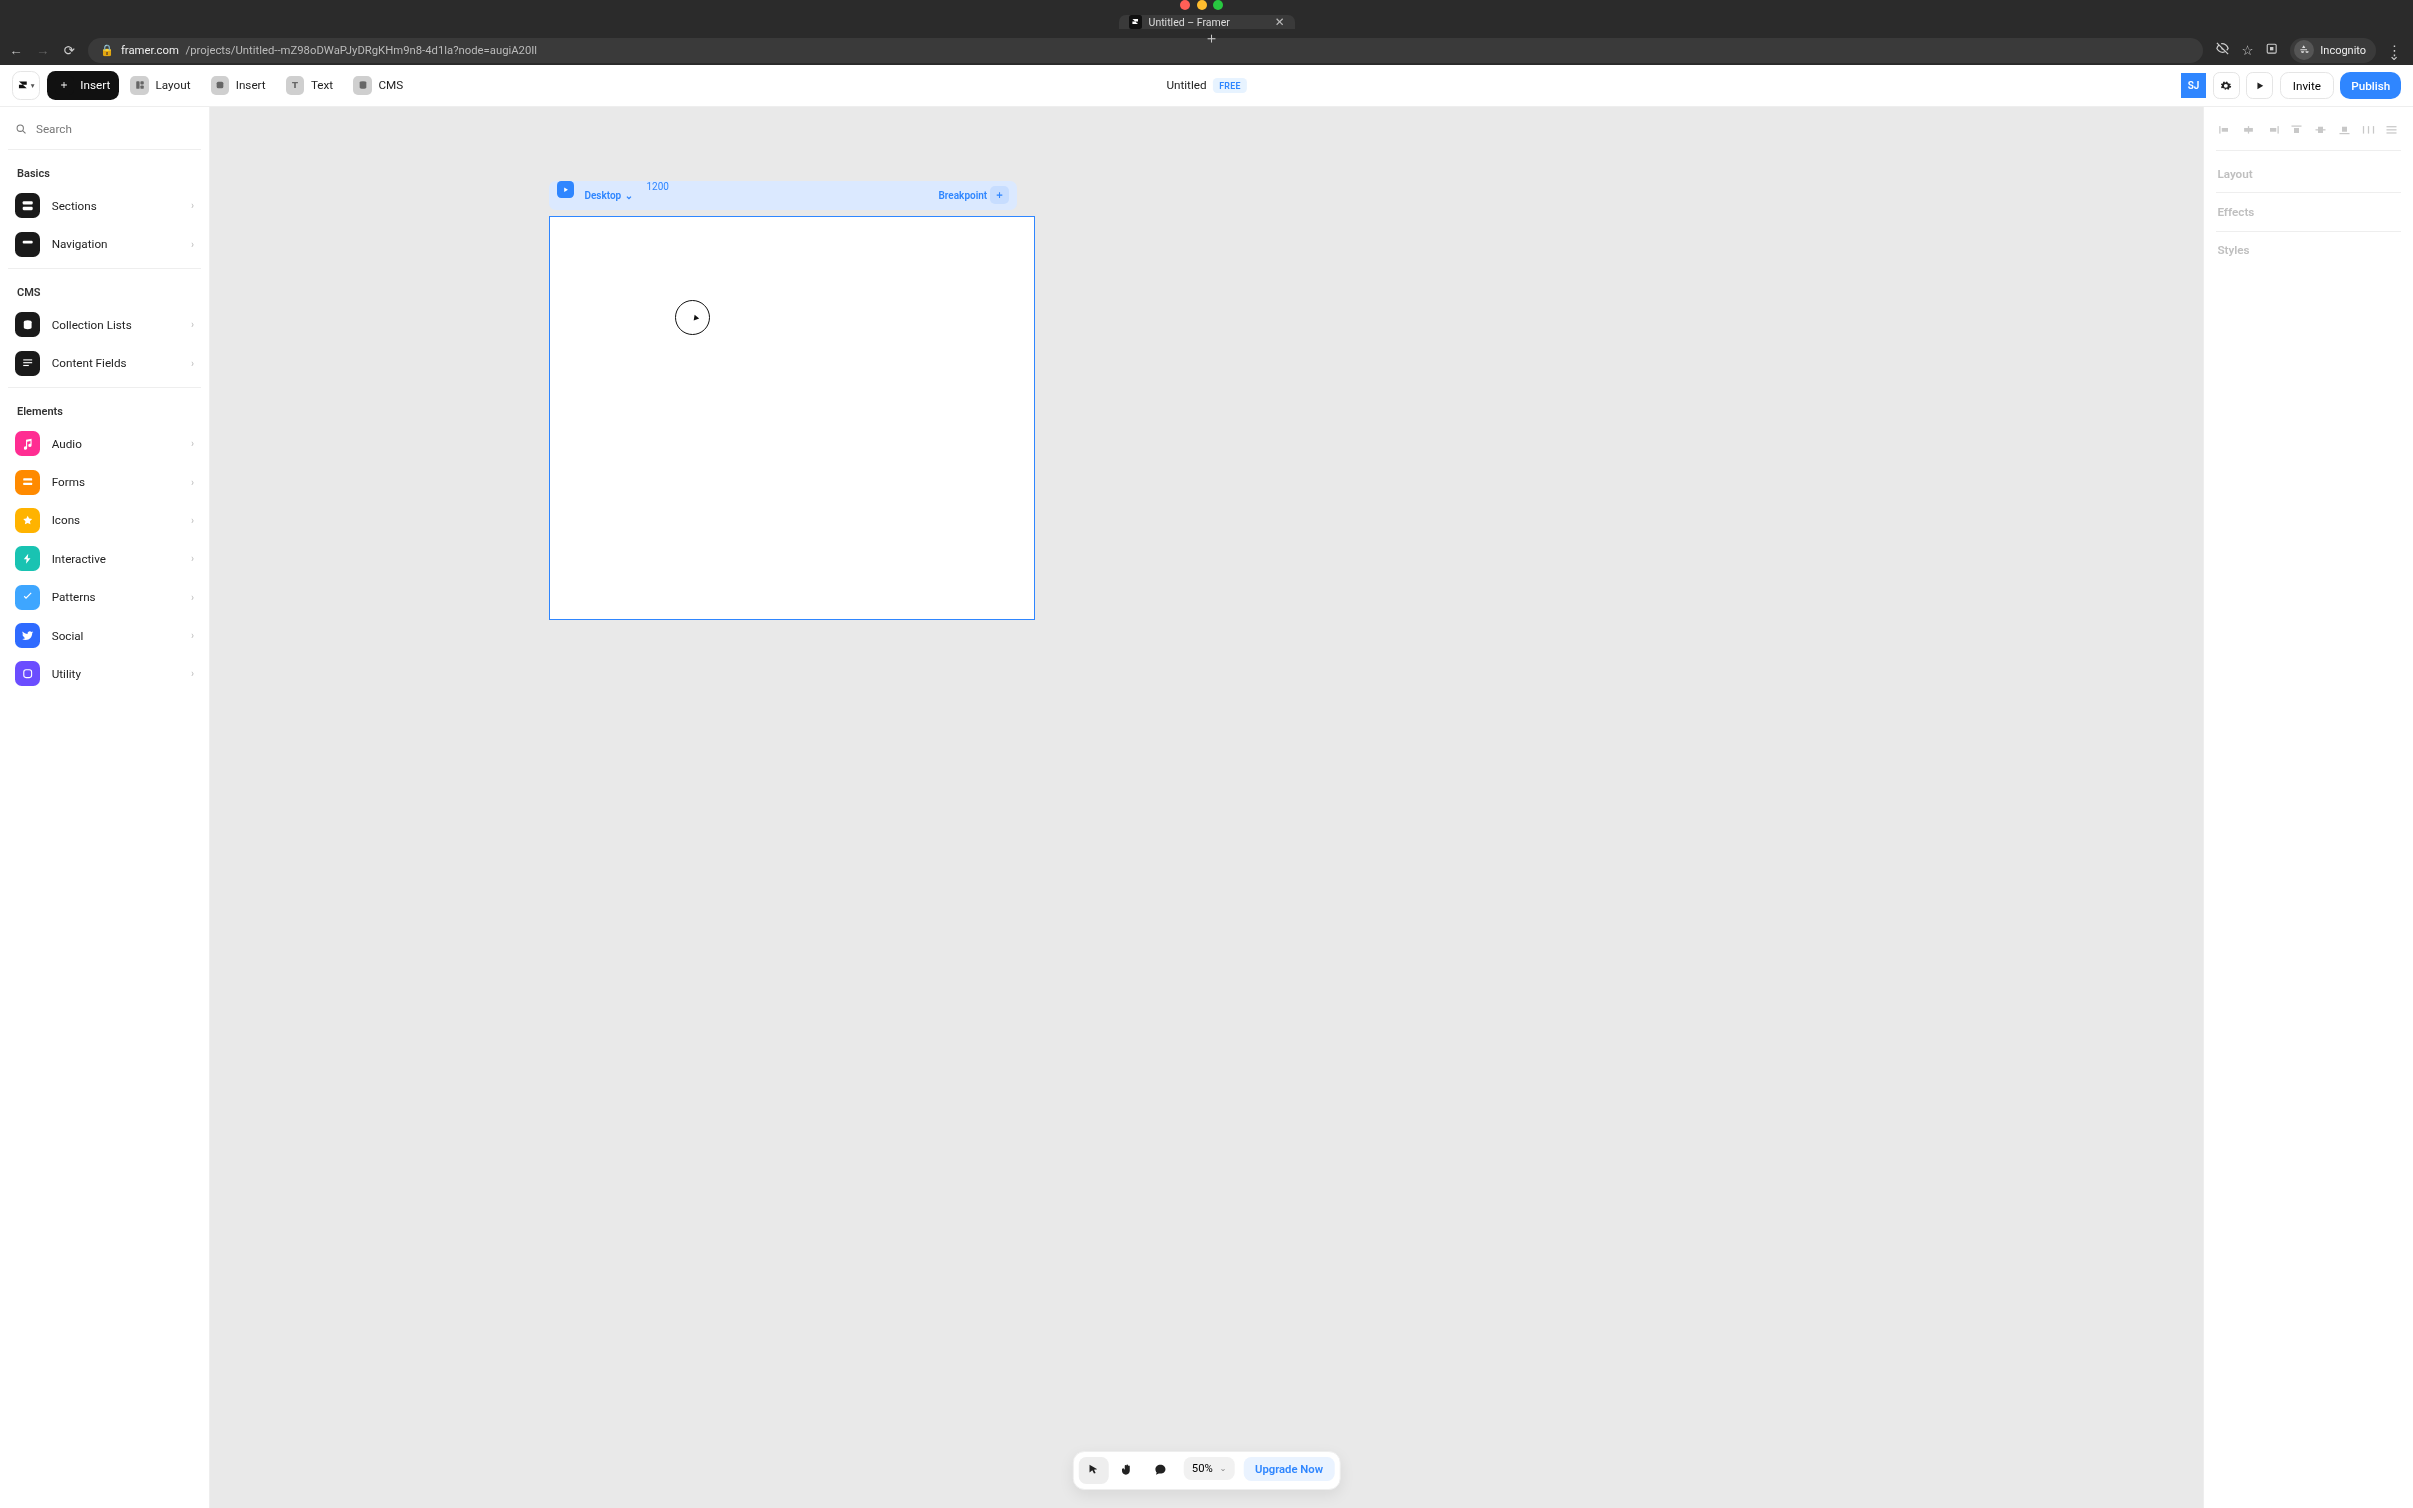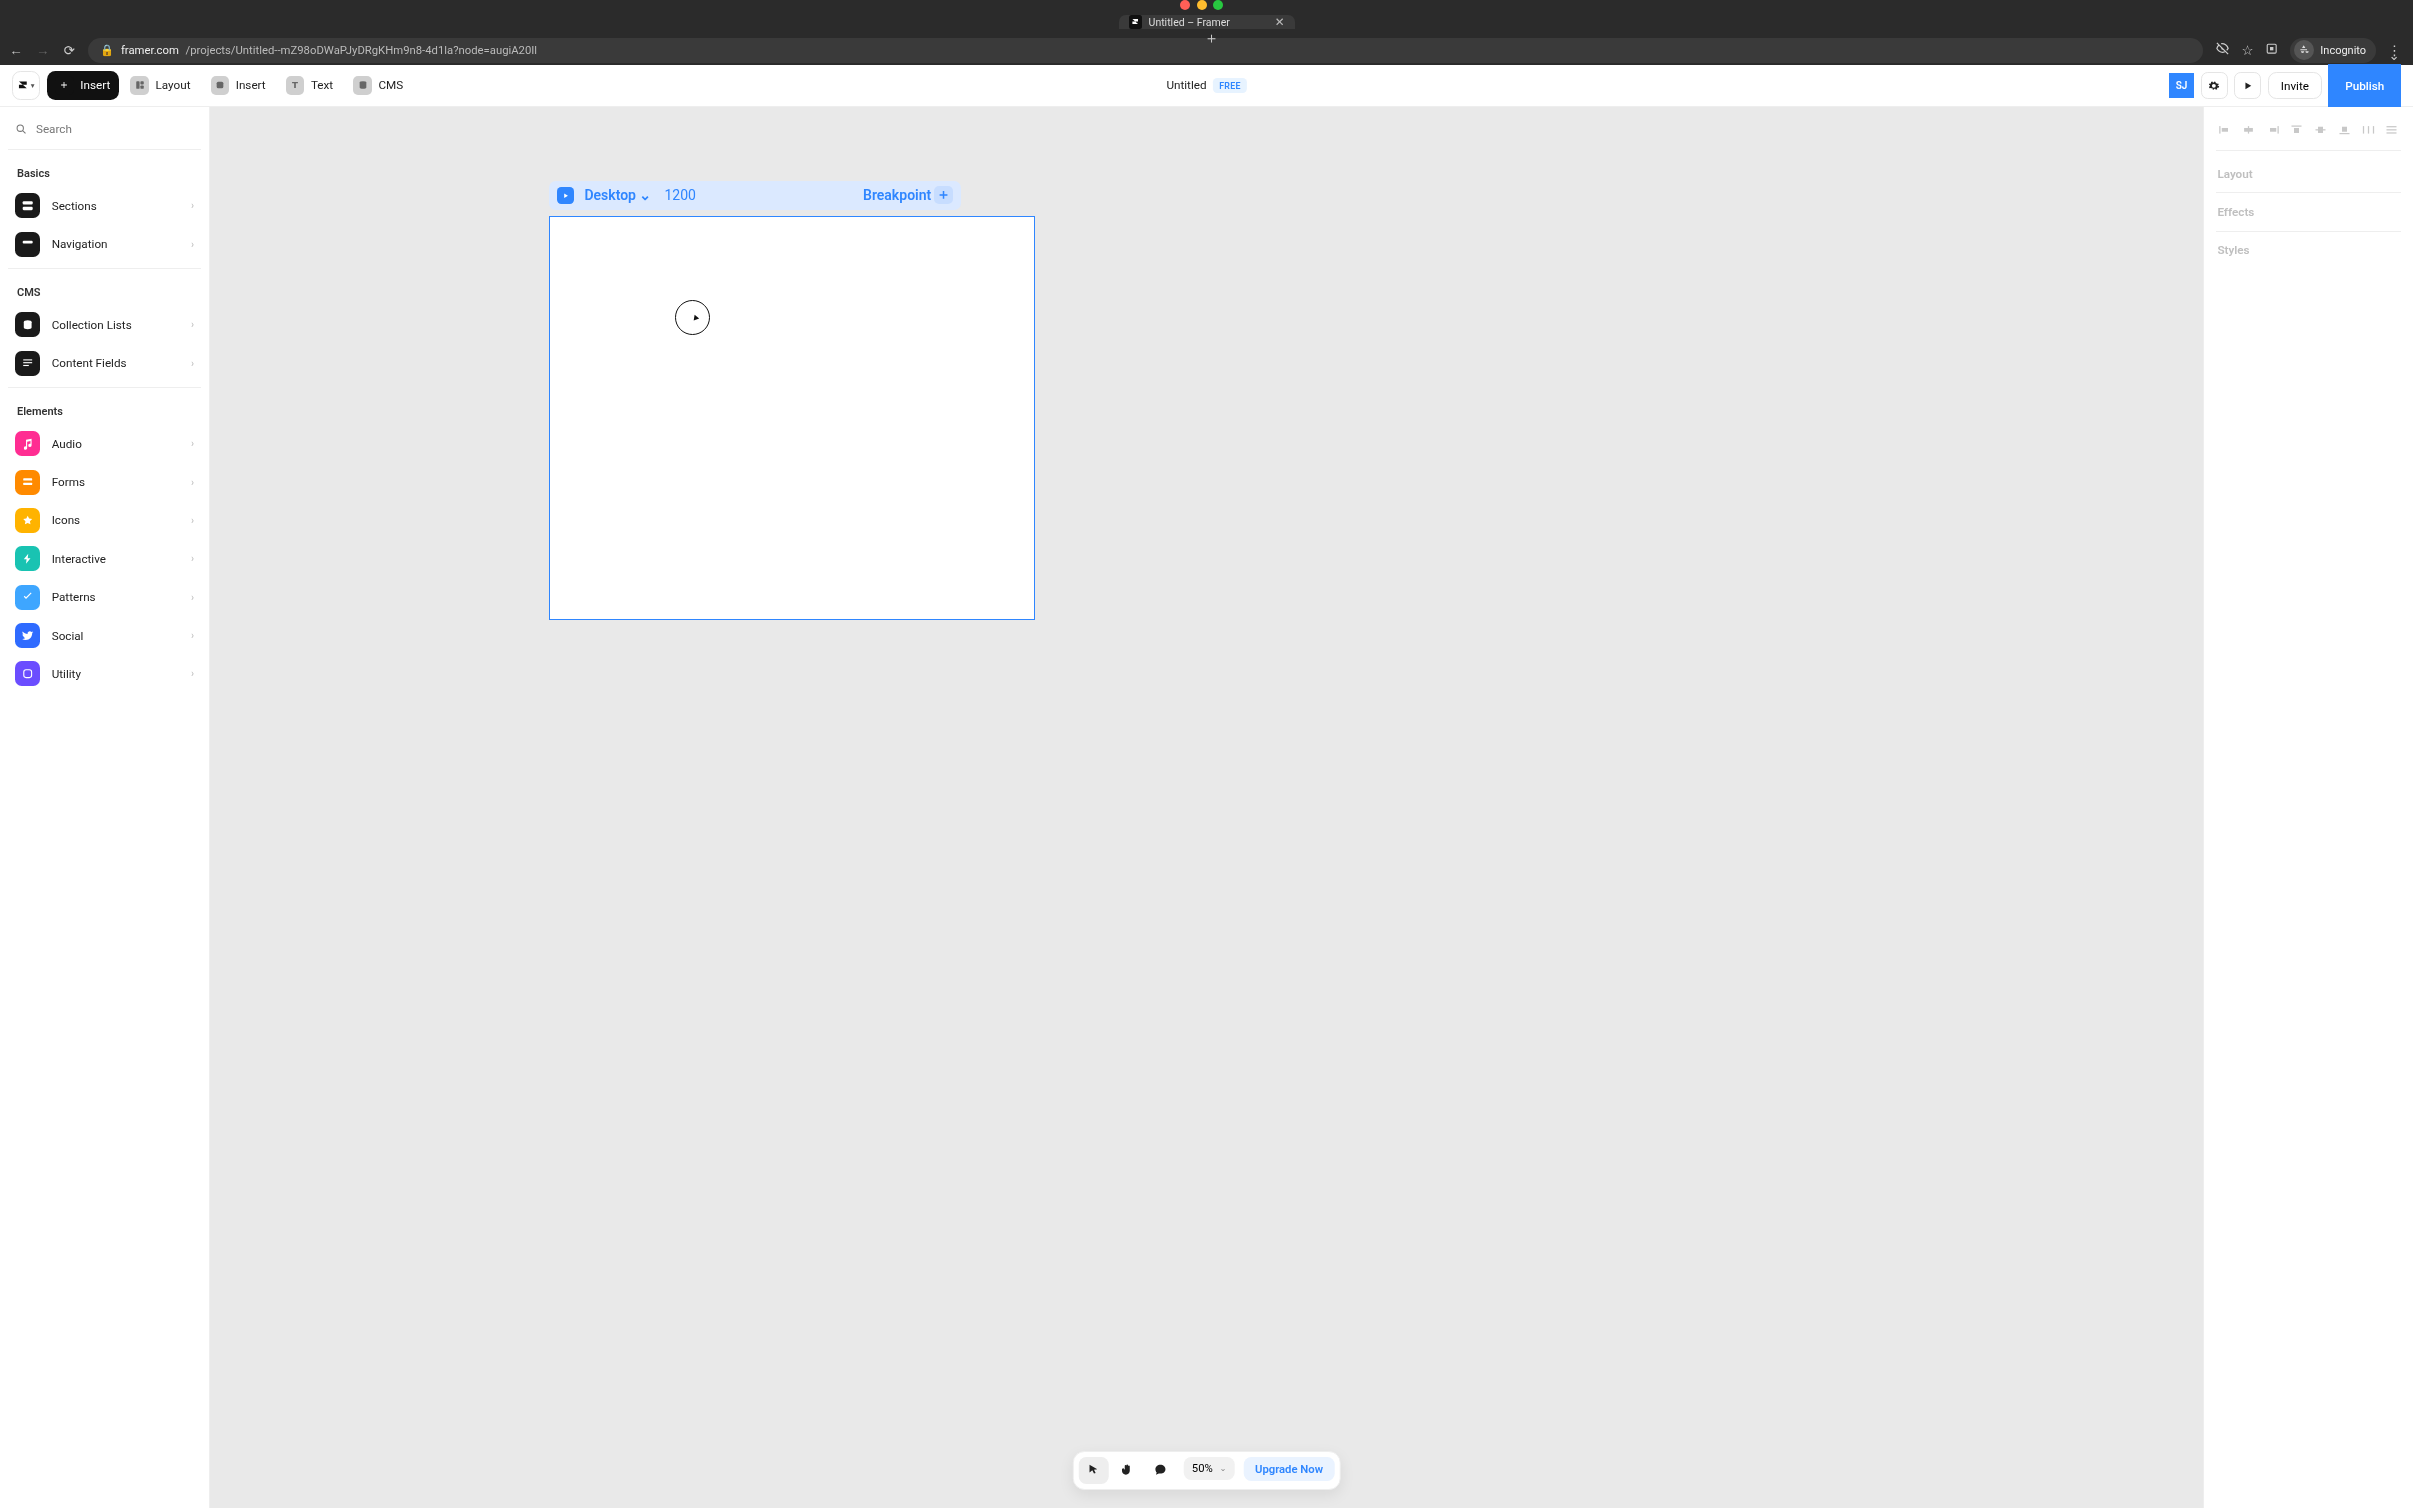--- a/index.html
+++ b/index.html
@@ -44,40 +44,40 @@
 .tb-item .sq svg{ width:10px; height:10px; fill:#fff;}
 .tb-item .sq.grey svg{ fill:#666;}
 .tb-item.plain .sq{ background:#cfcfcf;}
 .title-center{ position:absolute; left:50%; transform:translateX(-50%); display:flex; gap:6.7px; font-size:11.7px; color:#222;}
 .title-center .badge{ background:#e7f3ff; color:#2f86ff; font-size:8.8px; font-weight:600; padding:2.5px 5.9px; border-radius:4.2px; letter-spacing:0.3px;}
 .tb-right{ margin-left:auto; display:flex; align-items:center; gap:6.7px;}
 .avatar-btn{ width:25px; height:25px; border-radius:0; background:#2f86ff; color:#fff; display:flex; align-items:center; justify-content:center; font-size:10px; font-weight:600; cursor:pointer;}
 .icon-pill{ width:27px; height:27px; border-radius:6.7px; border:0.8px solid #e5e5e5; display:flex; align-items:center; justify-content:center; cursor:pointer; color:#222;}
 .icon-pill svg{ width:11.7px; height:11.7px; fill:#222;}
 .invite-btn{ height:27px; padding:0 11.7px; border:0.8px solid #e5e5e5; border-radius:8.4px; background:#fff; font-size:11.7px; cursor:pointer;}
-.publish-btn{ height:43px; padding:0 17px; border:none; border-radius:0; background:#2f86ff; color:#fff; font-size:11.7px; font-weight:500; cursor:pointer;}
+.publish-btn{ height:27px; padding:0 11px; border:none; border-radius:10px; background:#2f86ff; color:#fff; font-size:11.7px; font-weight:500; cursor:pointer;}
 
 
 .app-body{ flex:1; display:flex; min-height:0;}
 .left-panel{ width:210px; border-right:0.8px solid #eee; background:#fff; overflow-y:auto; padding:6.7px 0 17px;}
 .search-row{ display:flex; align-items:center; gap:8.4px; padding:8.4px 15px; color:#777; font-size:11.7px;}
 .search-row svg{ width:12.6px; height:12.6px; stroke:#777; fill:none; stroke-width:2;}
 .sep{ height:0.8px; background:#eee; margin:5px 8.4px;}
 .section-label{ font-size:11px; font-weight:600; color:#333; padding:11.7px 17px 6.7px;}
 .li-row{ display:flex; align-items:center; gap:11.7px; padding:6.7px 15px; cursor:pointer; font-size:11.7px; color:#222;}
 .li-row .chev{ margin-left:auto; color:#bbb; font-size:10px;}
 .li-icon{ width:25px; height:25px; border-radius:6.7px; display:flex; align-items:center; justify-content:center; flex-shrink:0;}
 .li-icon svg{ width:13.4px; height:13.4px; fill:#fff;}
 .bg-dark{ background:#1a1a1a;} 
 .bg-pink{ background:#ff2d92;} .bg-orange{ background:#ff8a00;} .bg-amber{ background:#ffb300;}
 .bg-teal{ background:#19c3b2;} .bg-sky{ background:#3ea6ff;} .bg-blue2{ background:#2f6bff;} .bg-purple{ background:#6b4dff;}
 
 
 .canvas-wrap{ flex:1; background:#e9e9e9; position:relative; overflow:hidden;}
-.bp-bar{ position:absolute; left:339px; top:74px; width:412px; height:28.5px; background:#dbe9ff; border-radius:6.7px; display:flex; align-items:center; padding:0 8.4px; font-size:14px;}
+.bp-bar{ position:absolute; left:339px; top:74px; width:468px; height:28.5px; background:#dbe9ff; border-radius:6.7px; display:flex; padding:0 8.4px; font-size:10px;}
 .bp-bar .play{ width:17px; height:17px; background:#2f86ff; border-radius:4.2px; display:flex; align-items:center; justify-content:center; margin-right:10px;}
 .bp-bar .play svg{ width:7.5px; height:7.5px; fill:#fff;}
 .bp-bar .dd{ color:#2f86ff; font-weight:600; display:flex; align-items:center; gap:3.4px; cursor:pointer;}
 .bp-bar .dim{ color:#2f86ff; margin-left:13.4px;}
 .bp-bar .right{ margin-left:auto; display:flex; align-items:center; gap:3px;}
 .bp-bar .right .lbl{ color:#2f86ff; font-weight:600;}
 .bp-bar .plus{ width:18.4px; height:18.4px; border-radius:5px; background:#c7ddff; color:#2f86ff; display:flex; align-items:center; justify-content:center; font-weight:700; cursor:pointer;}
 .artboard{ position:absolute; left:339px; top:109px; width:486px; height:404px; background:#fff; border:1.3px solid #2f86ff;}
 .cursor-ring{ position:absolute; left:465px; top:193px; width:35px; height:35px; border:1.3px solid #111; border-radius:50%; display:flex; align-items:center; justify-content:center; pointer-events:none;}
 .cursor-ring::after{ content:""; position:absolute; width:0; height:0; border-left:3.4px solid transparent; border-right:3.4px solid transparent; border-top:5.9px solid #111; transform: rotate(40deg) translate(1.7px,0); left:15px; top:14.2px;}

